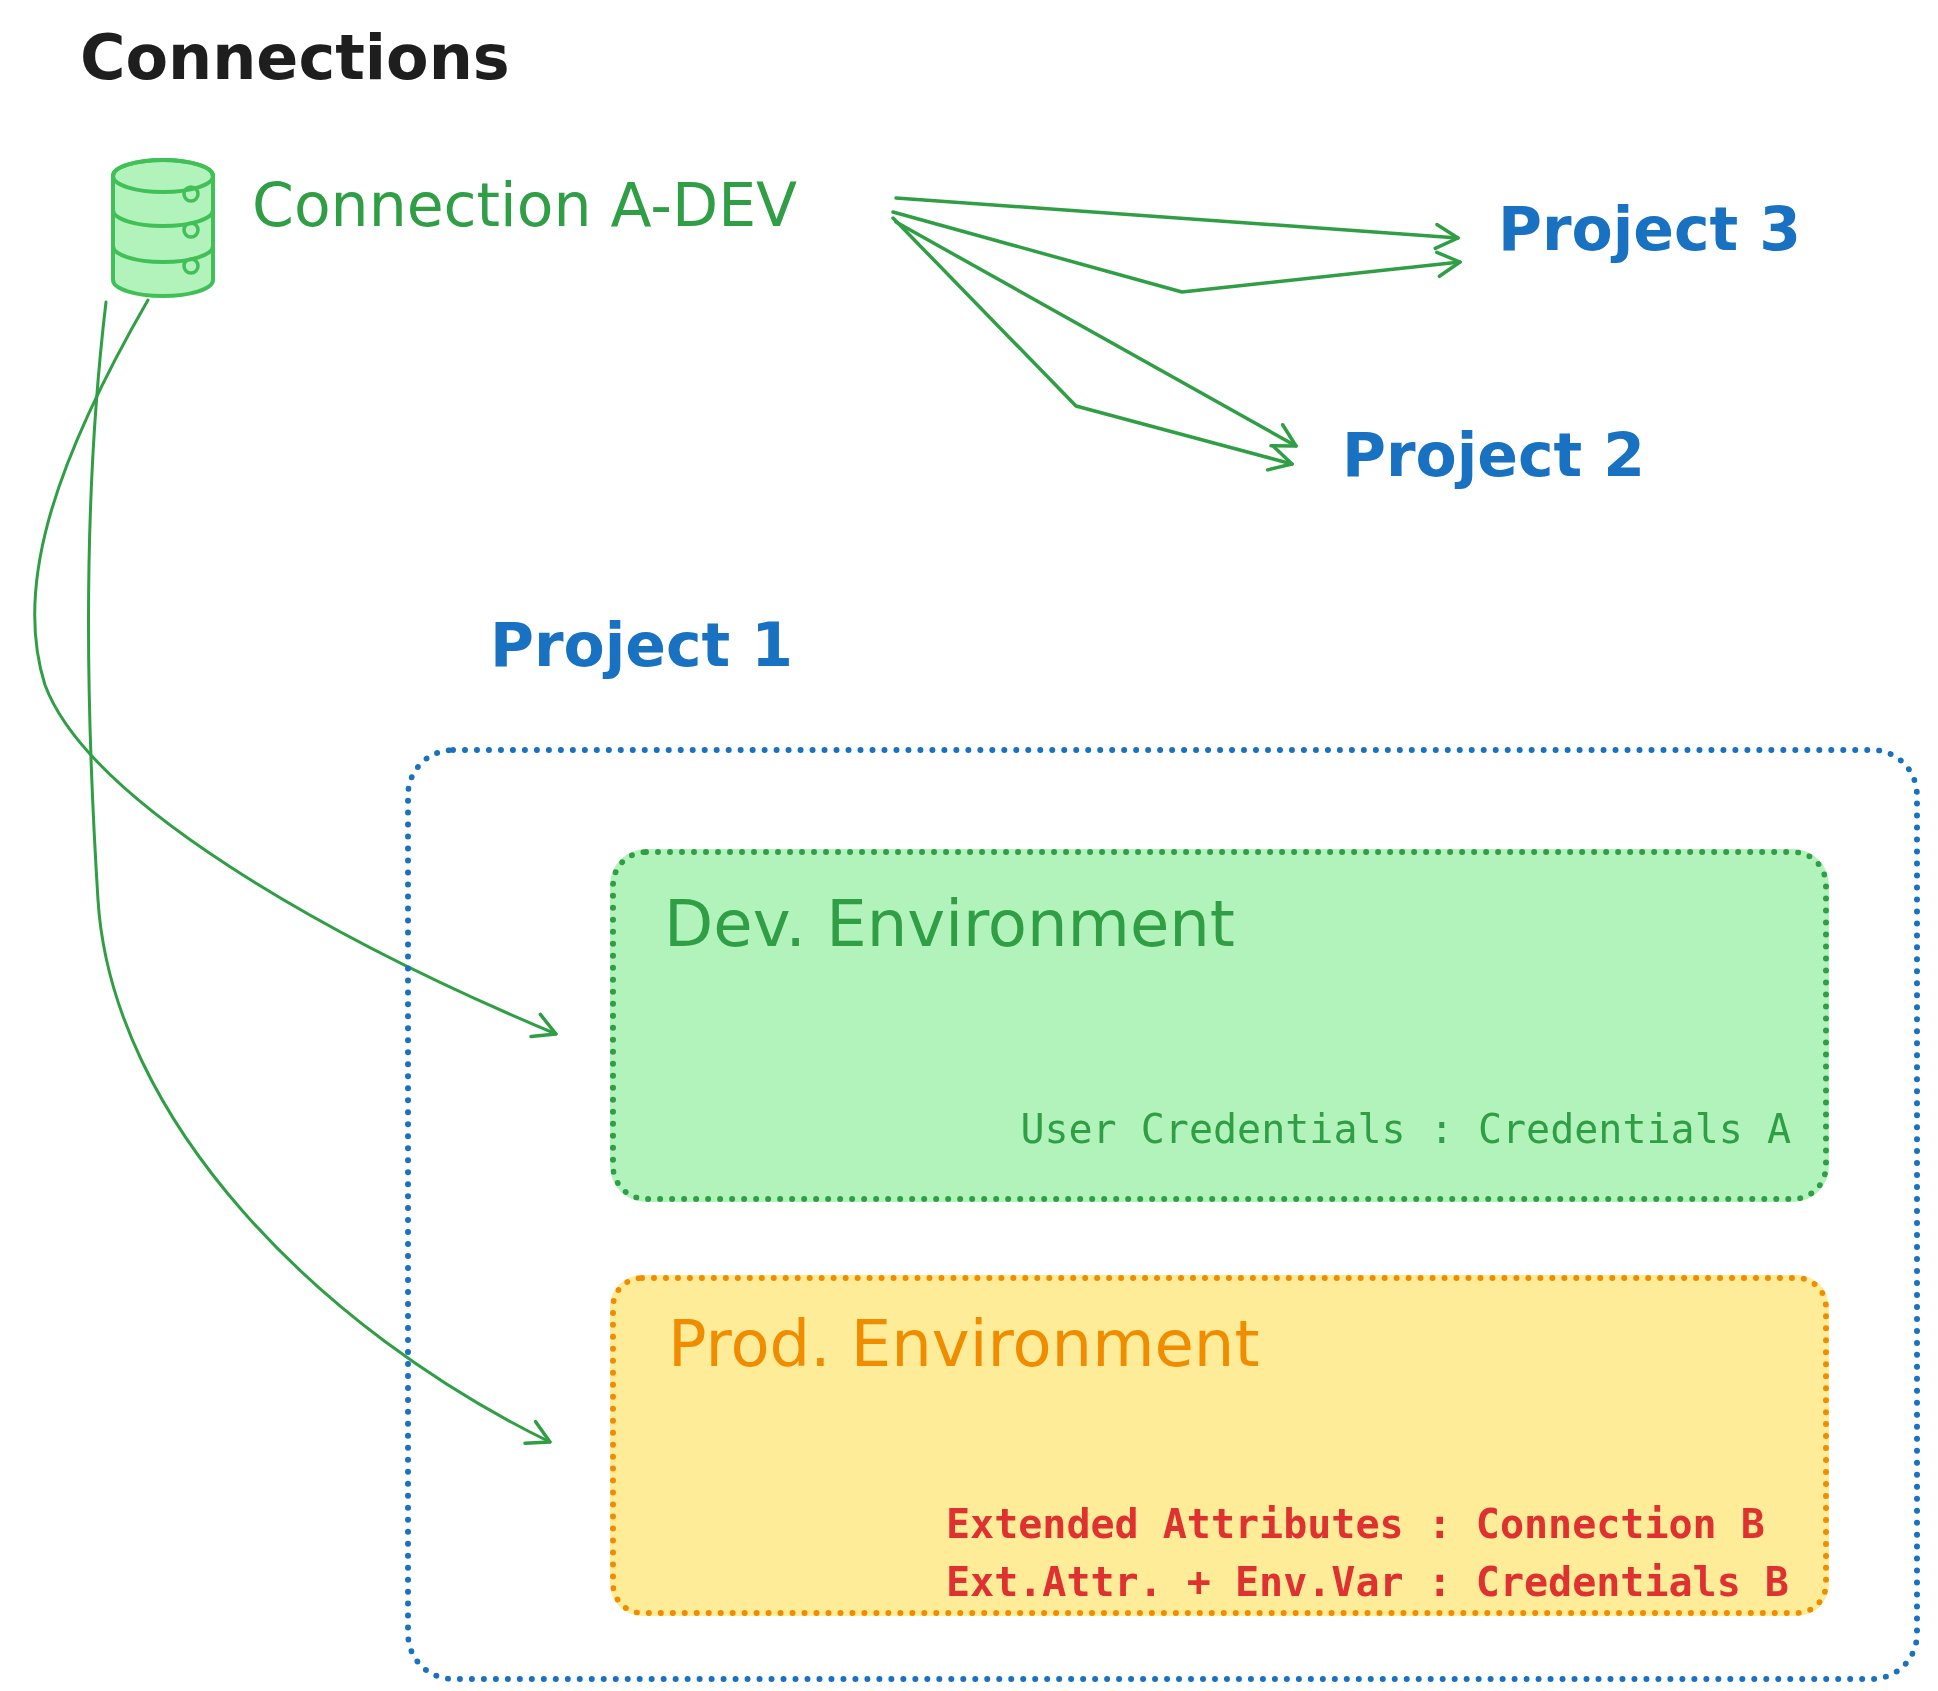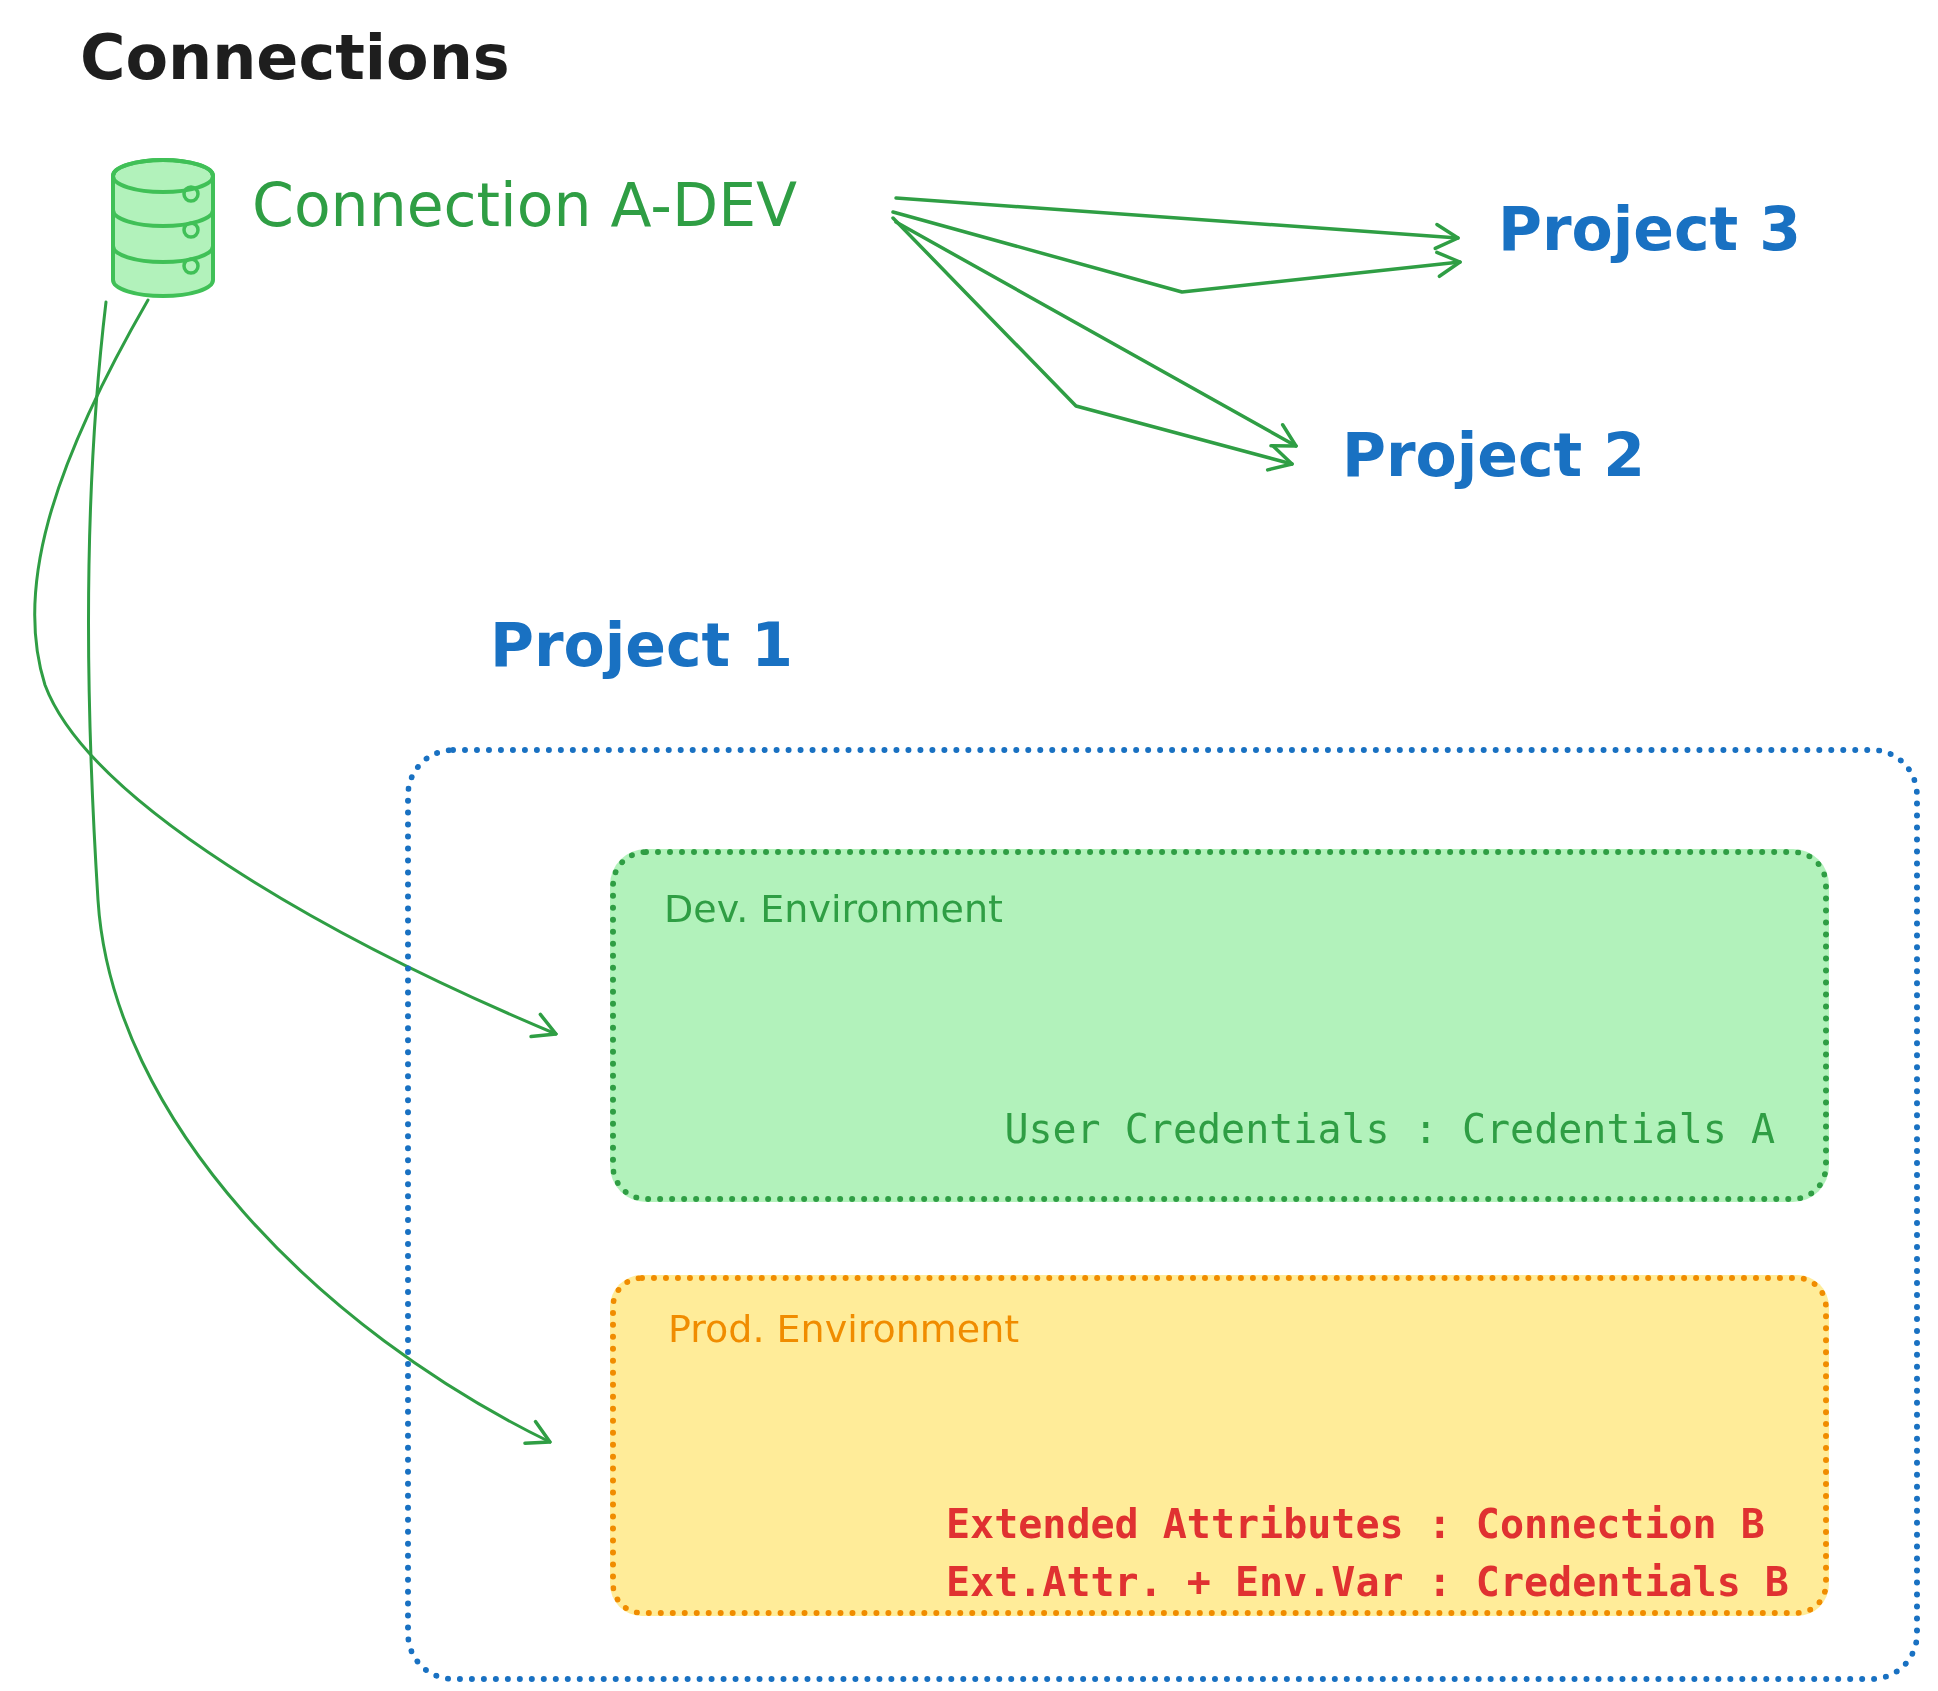--- a/index.html
+++ b/index.html
@@ -47,34 +47,34 @@
   }
   .prod-box {
     left: 199px; top: 522px;
     width: 1219px; height: 341px;
     background: var(--orange_fill, #ffec99);
     border: 6px dotted var(--orange, #f08c00);
     border-radius: 32px;
   }
   .env-title {
     position: absolute;
-    font-size: 38px; font-weight: 500;
+    font-size: 64px; font-weight: 500;
     white-space: nowrap; line-height: 1.1;
   }
   .dev-title { left: 48px; top: 34px; color: var(--green, #2f9e44); }
   .prod-title { left: 52px; top: 28px; color: var(--orange, #f08c00); }
 
   .mono {
     position: absolute;
     font-family: "DejaVu Sans Mono", monospace;
     font-size: 40px;
     white-space: nowrap;
     line-height: 1.45;
   }
-  .dev-cred { right: 48px; bottom: 38px; color: var(--green, #2f9e44); margin-top: 14px; }
+  .dev-cred { right: 32px; bottom: 38px; color: var(--green, #2f9e44); margin-top: 14px; }
   .prod-attrs { left: 330px; top: 190px; color: var(--red, #e03131); font-weight: 700; margin-top: 24px; }
 
   .stroke-green { stroke: var(--green, #2f9e44); }
   .stroke-green-light { stroke: var(--green_light, #40c057); }
   .fill-green-light { fill: var(--green_fill, #b2f2bb); }
   .arrow {
     fill: none;
     stroke: var(--green, #2f9e44);
     stroke-width: 3.5;
     stroke-linecap: round;

